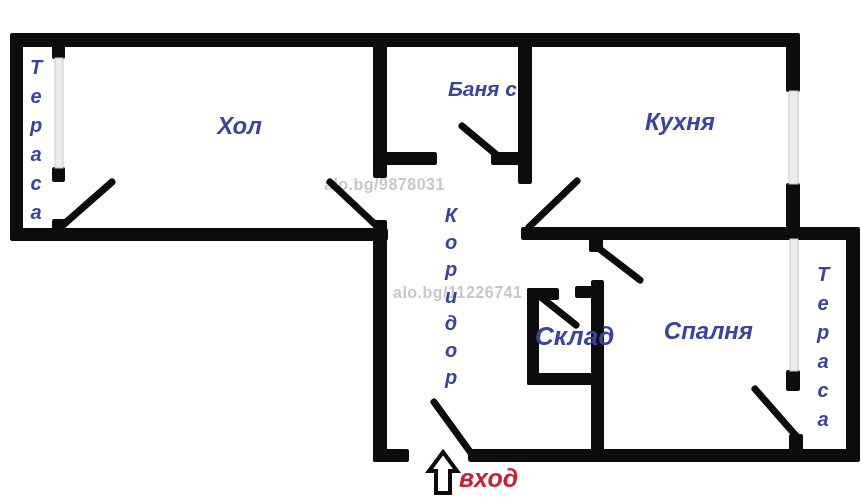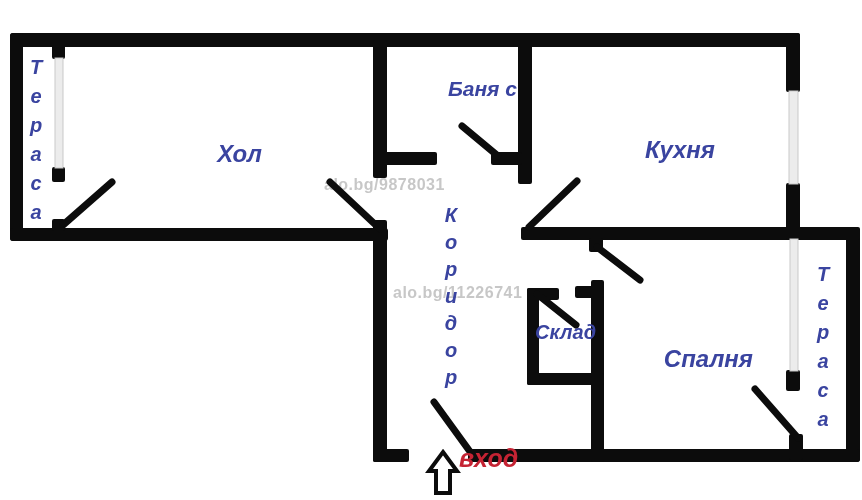--- a/index.html
+++ b/index.html
@@ -11,21 +11,21 @@
   .door{stroke:#0c0c0c;stroke-width:7;stroke-linecap:round;}
   .arrow{fill:#ffffff;stroke:#0c0c0c;stroke-width:4;stroke-linejoin:miter;}
   .label{position:absolute;z-index:2;color:#3a44a0;font-weight:bold;font-style:italic;
          white-space:nowrap;}
   .center{text-align:right;}
   .vertical{width:30px;text-align:center;}
   .vertical span{display:block;}
   .wm{position:absolute;z-index:0;color:#c2c2c2;opacity:.9;font-weight:bold;
       font-size:16px;letter-spacing:.5px;white-space:nowrap;}
   .entrance{color:#c52333;font-size:25px;}
-  .room-lg{font-size:24px;margin-top:28px;}
+  .room-lg{font-size:24px;}
   .room-md{font-size:21px;line-height:30px;}
   .vletters{font-size:20px;}
 </style>
 </head>
 <body>
 
 <div id="plan">
 
   <div class="wm" style="left:324px;top:176px;">alo.bg/9878031</div>
   <div class="wm" style="left:393px;top:284px;">alo.bg/11226741</div>
@@ -100,28 +100,28 @@
   <div class="label vertical vletters" style="left:436px;top:202px;line-height:27px;">
       <span>К</span>
       <span>о</span>
       <span>р</span>
       <span>и</span>
       <span>д</span>
       <span>о</span>
       <span>р</span>
     </div>
 
-  <div class="label" style="left:535px;top:321px;font-size:20px;">Склад</div>
+  <div class="label" style="left:535px;top:321px;font-size:26px;">Склад</div>
 
   <div class="label room-lg center" style="left:633px;top:317px;width:120px;">Спалня</div>
 
   <div class="label vertical vletters" style="left:808px;top:260px;line-height:29px;">
       <span>Т</span>
       <span>е</span>
       <span>р</span>
       <span>а</span>
       <span>с</span>
       <span>а</span>
     </div>
 
-  <div class="label entrance" style="left:459px;top:444px;">вход</div>
+  <div class="label entrance" style="left:459px;top:464px;">вход</div>
 
 </div>
 
 </body></html>

